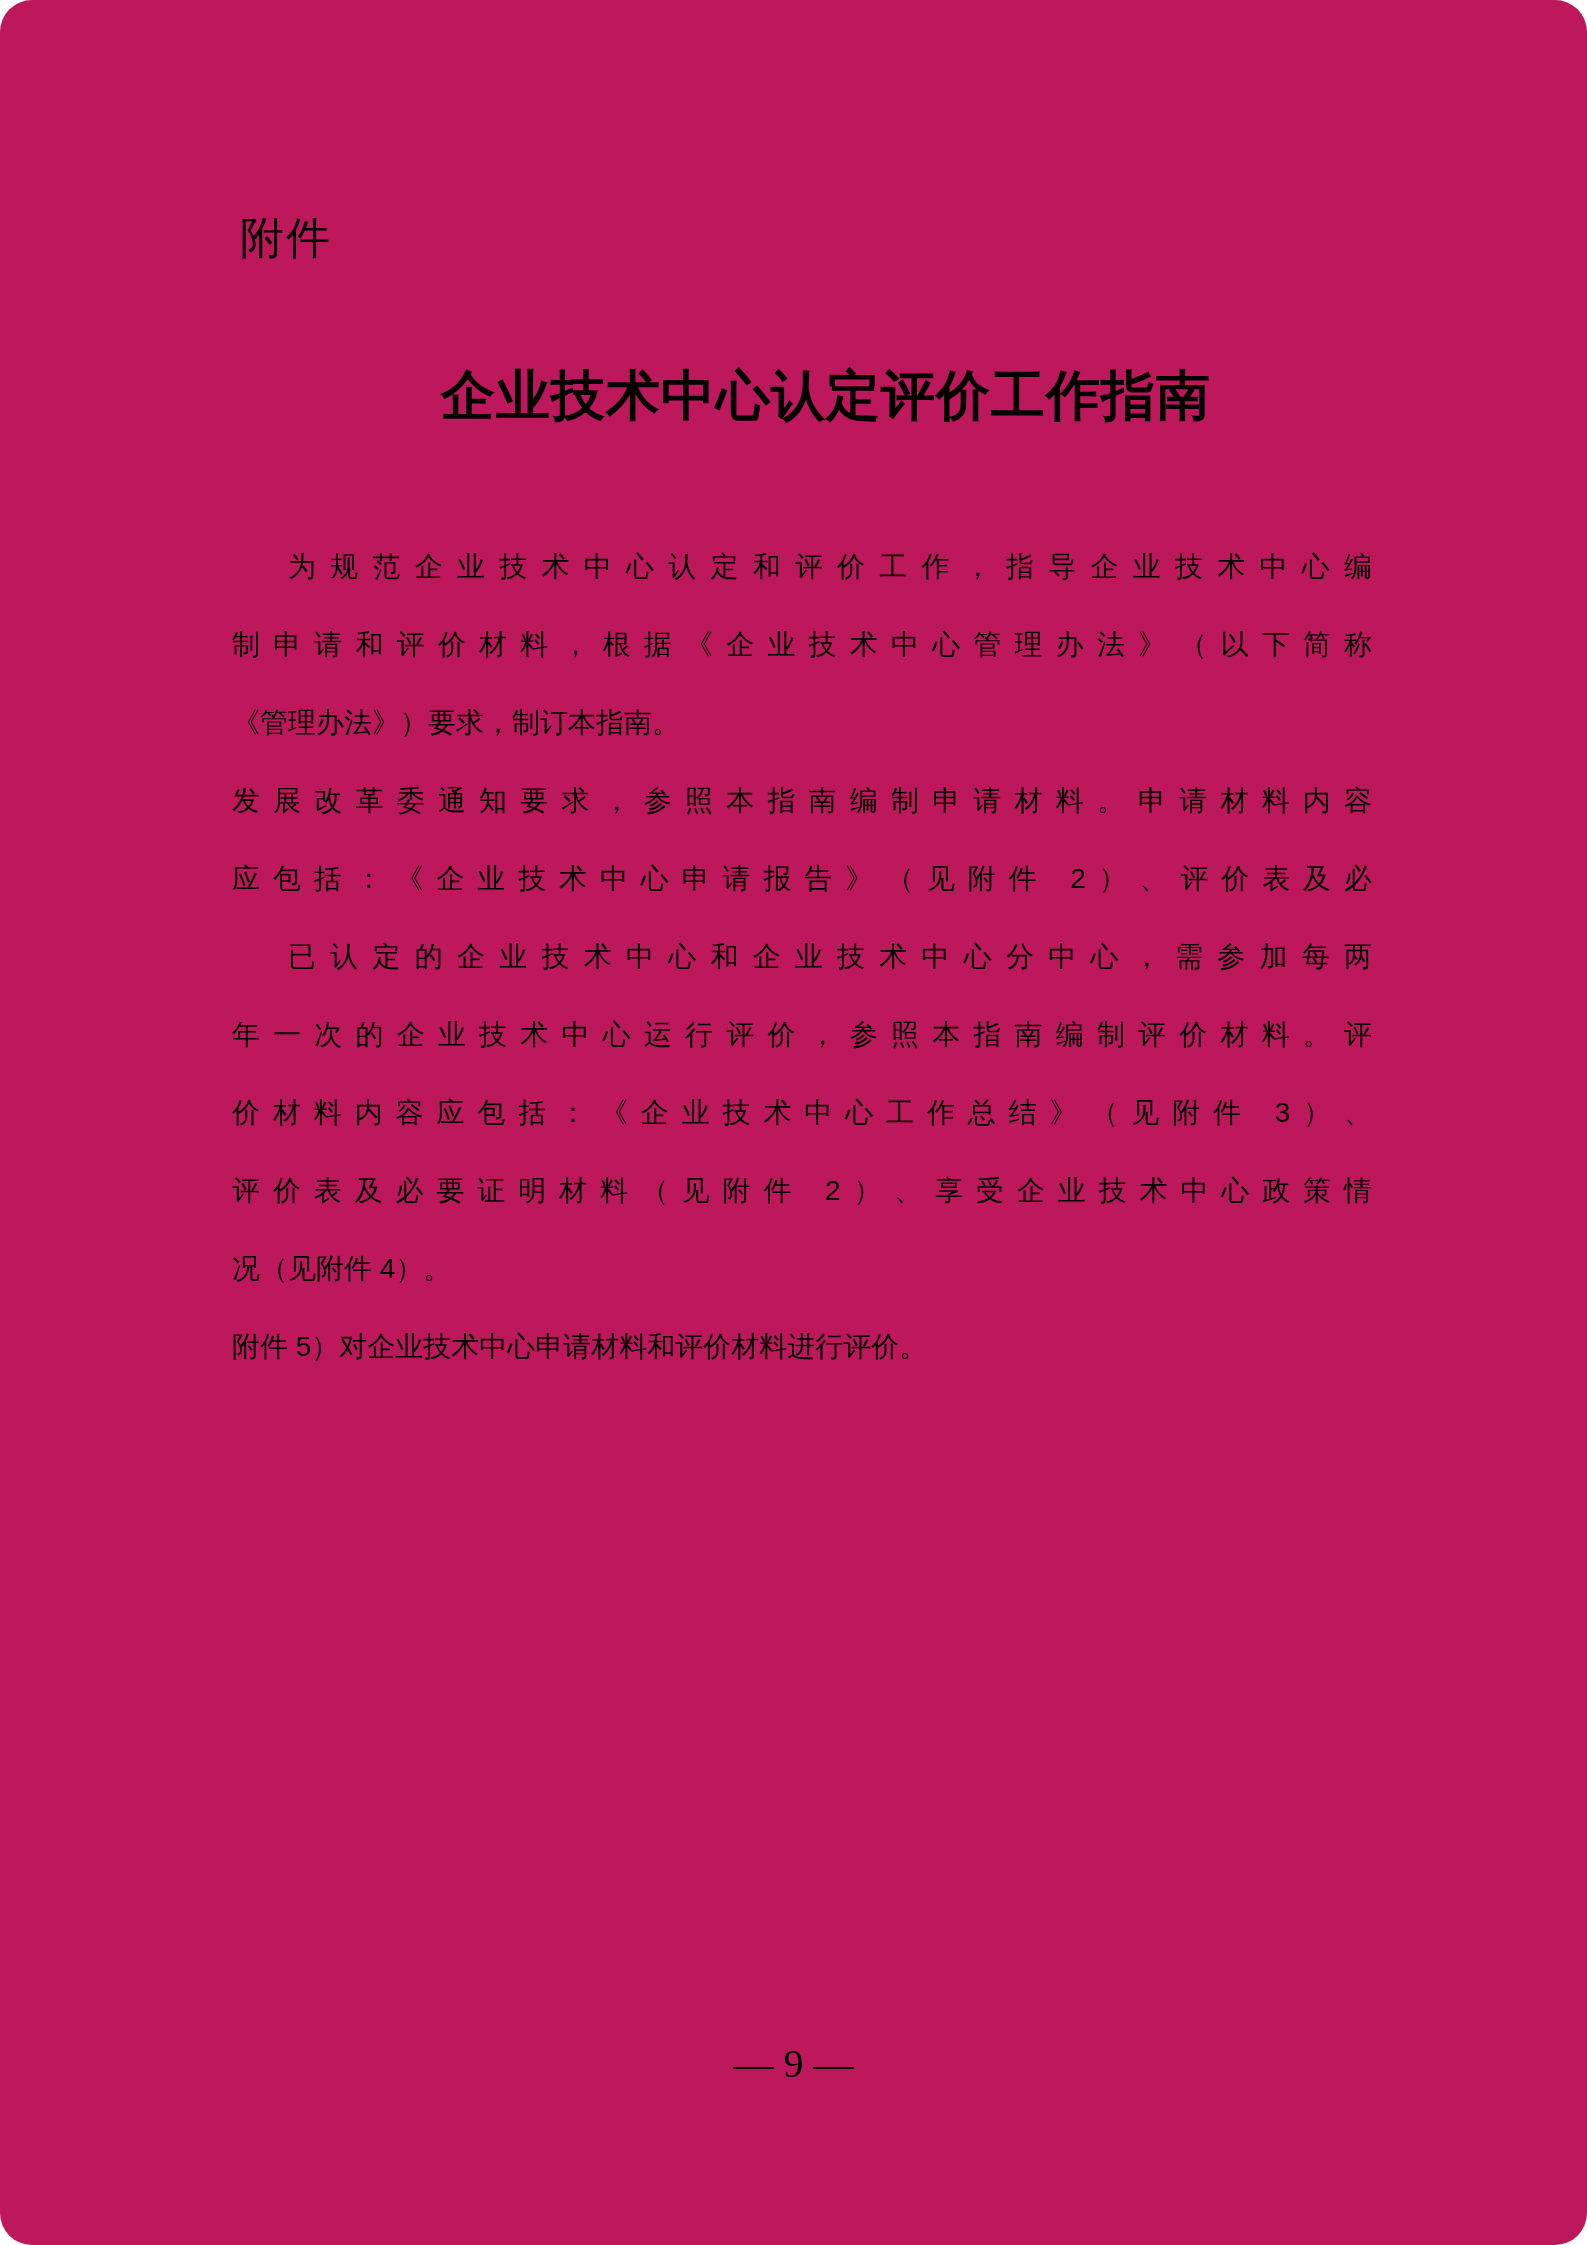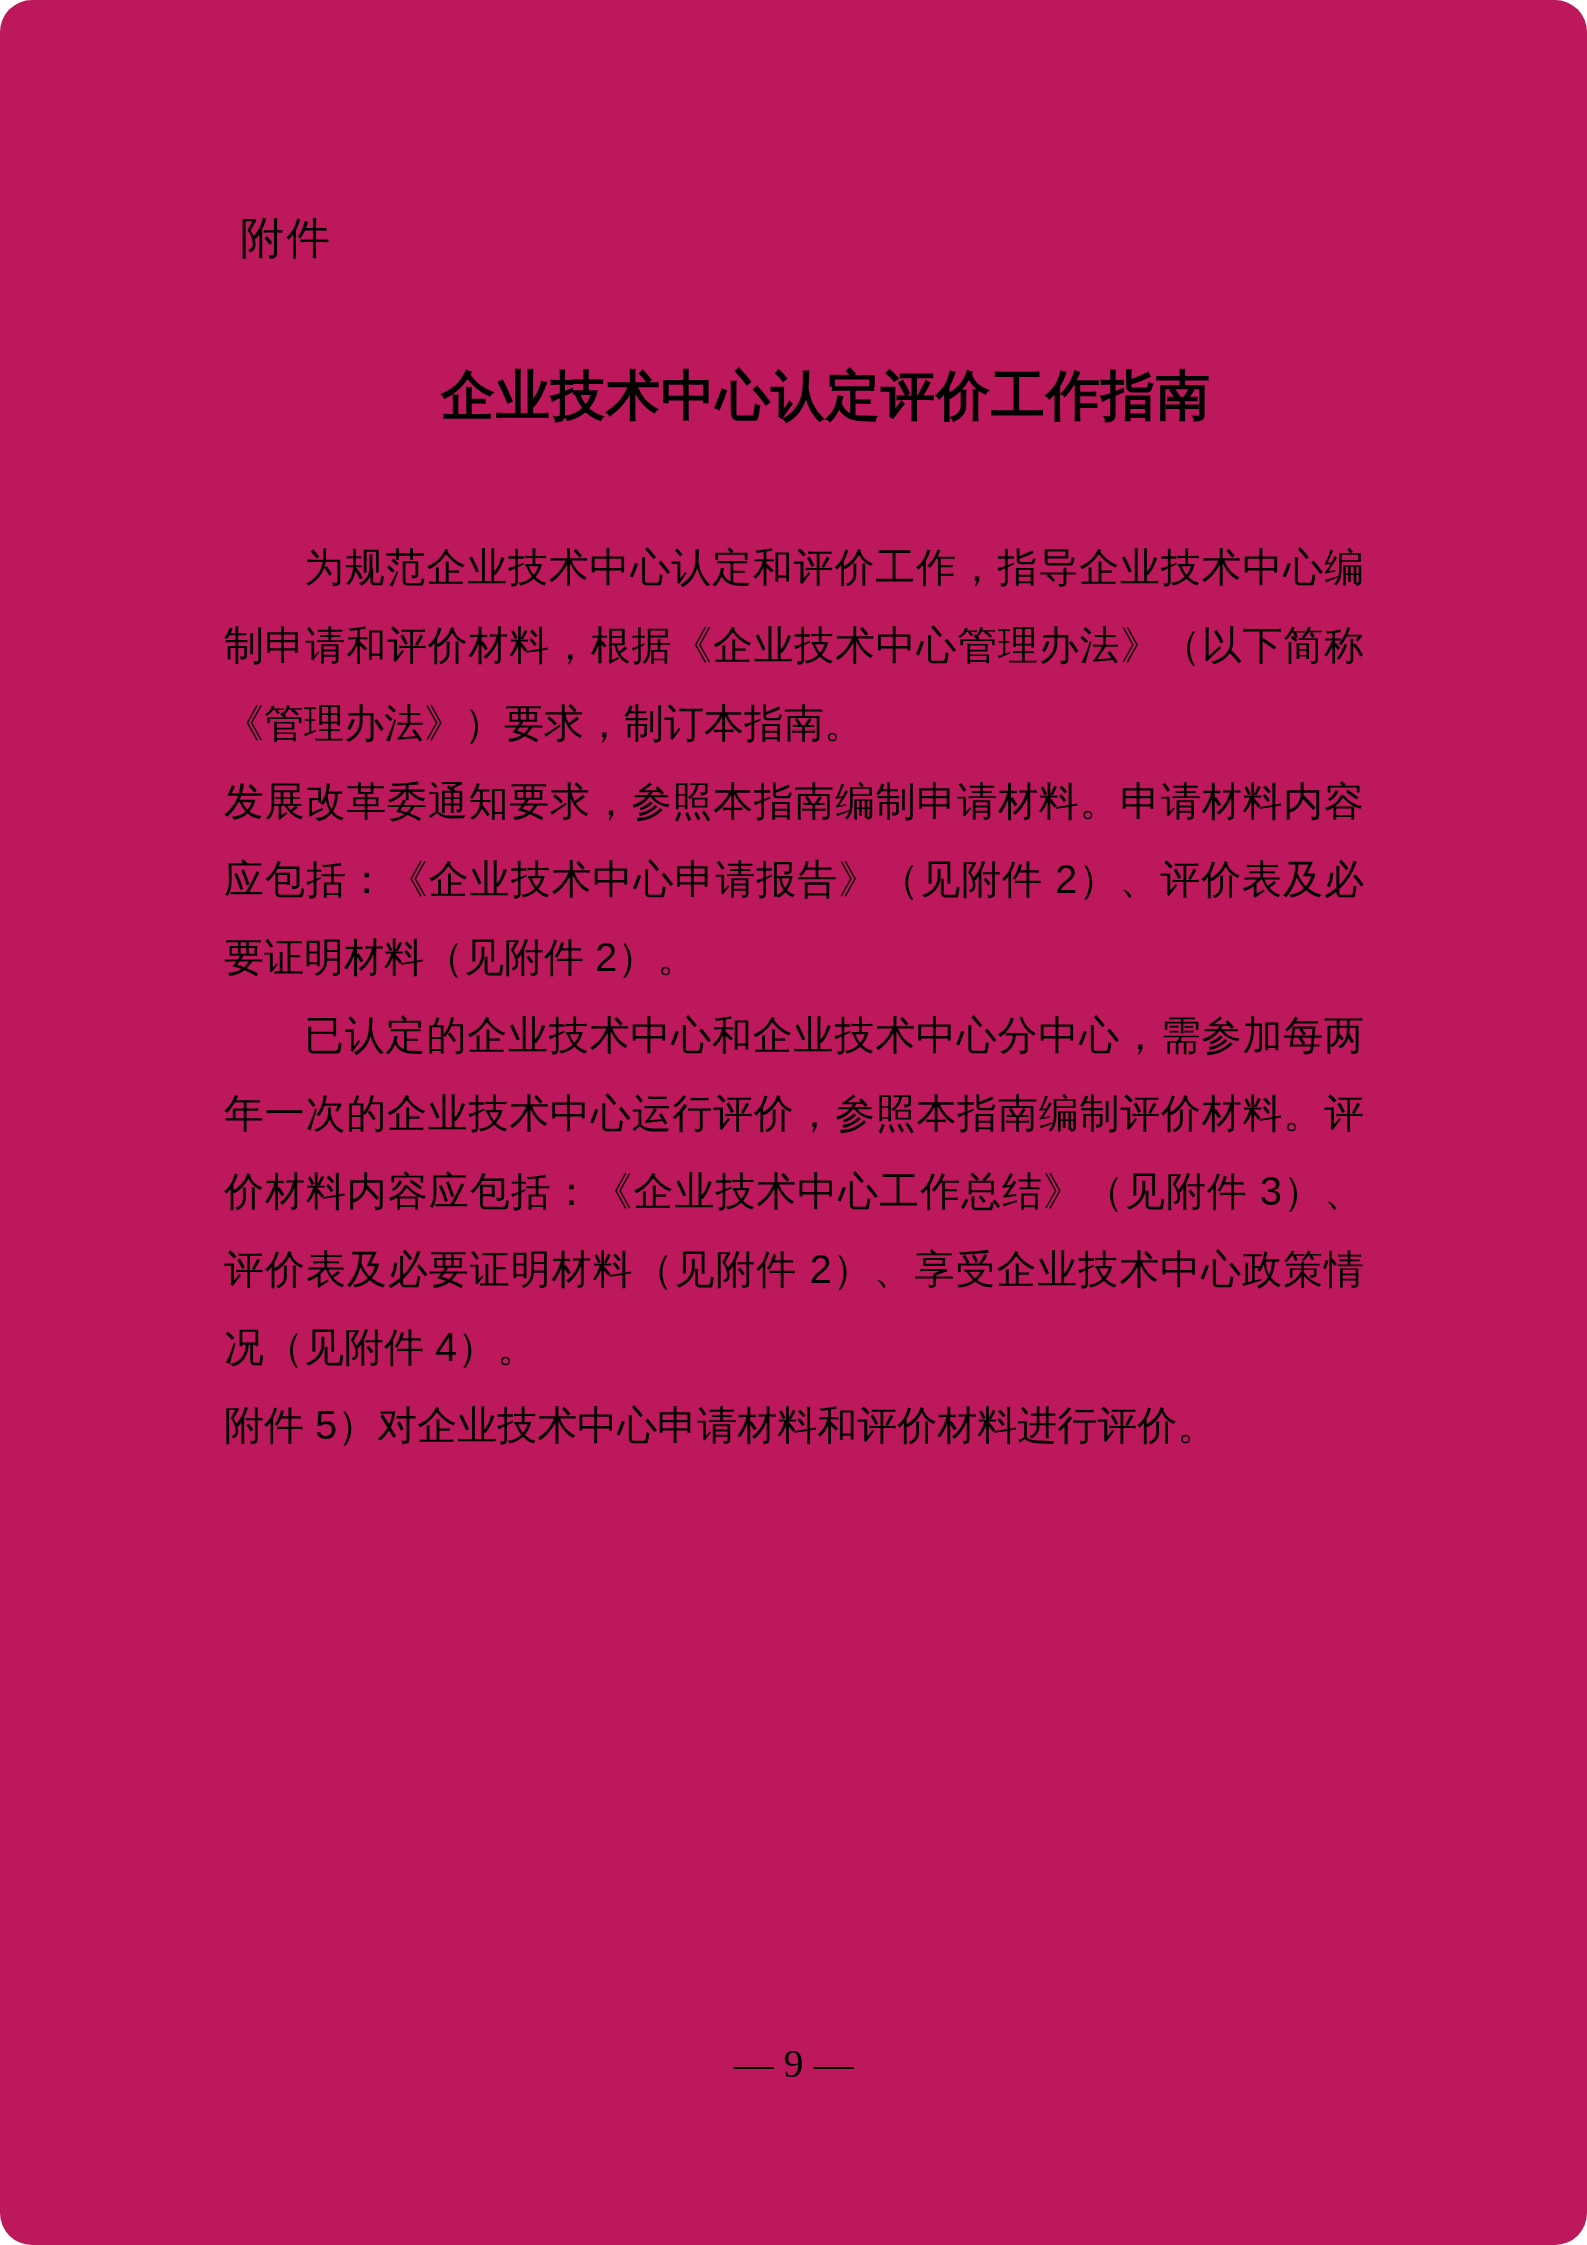--- a/index.html
+++ b/index.html
@@ -32,24 +32,24 @@
     width: 1140px;
     margin: 16px;
     text-align: center;
     font-size: 54px;
     line-height: 1.15;
     font-weight: bold;
     letter-spacing: 1px;
   }
   .body {
     position: absolute;
-    left: 224px;
+    left: 232px;
     top: 528px;
     width: 1140px;
-    font-size: 40px;
+    font-size: 28px;
     line-height: 78px;
   }
   .line {
     width: 100%;
     text-align: justify;
     text-align-last: justify;
     text-justify: inter-character;
     white-space: nowrap;
     overflow: hidden;
   }
@@ -81,21 +81,20 @@
   <h1 class="title">企业技术中心认定评价工作指南</h1>
 
   <div class="body">
 
     <div class="line indent">为规范企业技术中心认定和评价工作，指导企业技术中心编</div>
     <div class="line">制申请和评价材料，根据《企业技术中心管理办法》（以下简称</div>
     <div class="line last">《管理办法》）要求，制订本指南。</div>
 
     <div class="line">发展改革委通知要求，参照本指南编制申请材料。申请材料内容</div>
     <div class="line">应包括：《企业技术中心申请报告》（见附件 2）、评价表及必</div>
-    <div class="line last">要证明材料（见附件 2）。</div>
 
     <div class="line indent">已认定的企业技术中心和企业技术中心分中心，需参加每两</div>
     <div class="line">年一次的企业技术中心运行评价，参照本指南编制评价材料。评</div>
     <div class="line">价材料内容应包括：《企业技术中心工作总结》（见附件 3）、</div>
     <div class="line">评价表及必要证明材料（见附件 2）、享受企业技术中心政策情</div>
     <div class="line last">况（见附件 4）。</div>
 
     <div class="line last">附件 5）对企业技术中心申请材料和评价材料进行评价。</div>
   </div>
 

